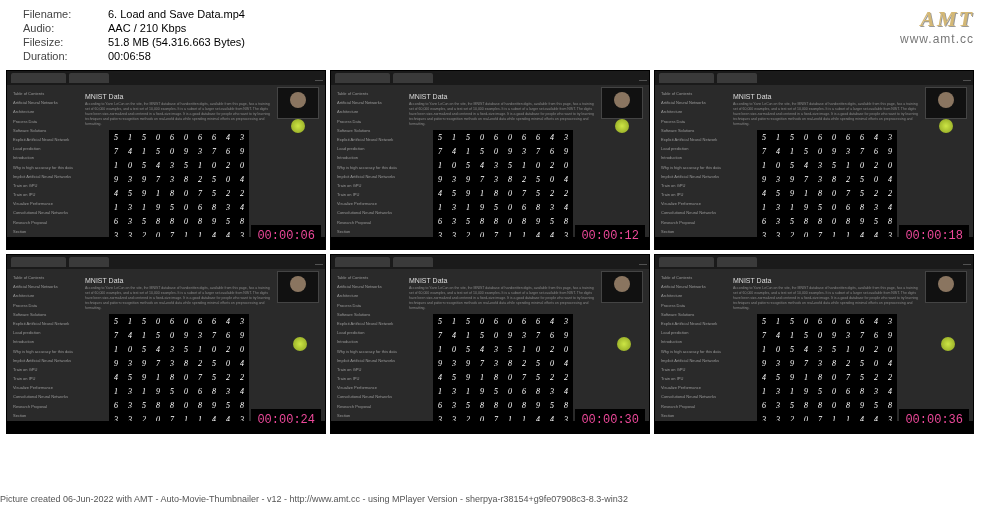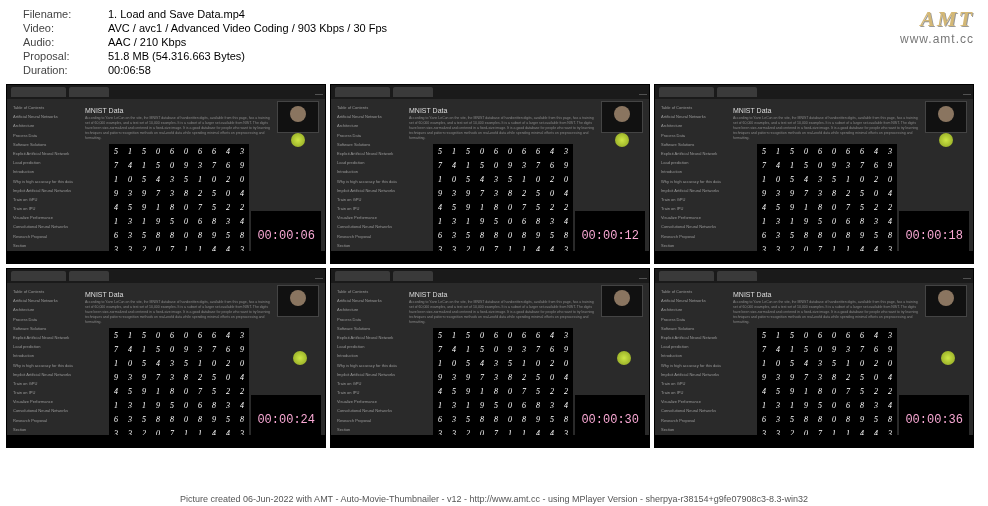--- a/index.html
+++ b/index.html
@@ -18,43 +18,39 @@
 .x-btn{width:6px;height:6px;margin-left:auto;color:#888;font-size:8px}
 .webcam{position:absolute;top:16px;right:6px;width:42px;height:32px;background:#111;border:1px solid #444}
 .webcam-face{width:16px;height:16px;background:#8a7560;border-radius:50%;margin:4px auto}
 .sidebar{position:absolute;left:4px;top:18px;width:68px;font-size:4px;color:#999;line-height:1.8}
 .sidebar-item{padding:1px 2px;white-space:nowrap;overflow:hidden}
 .content{position:absolute;left:78px;top:22px;right:52px}
 .content-title{font-size:7px;color:#ddd;margin-bottom:2px}
 .content-text{font-size:3.5px;color:#888;line-height:1.4;margin-bottom:3px}
 .digit-grid{width:140px;margin:4px auto 0;background:#000;display:grid;grid-template-columns:repeat(10,1fr);gap:0}
 .digit{width:14px;height:14px;background:#000;color:#fff;font-size:8px;display:flex;align-items:center;justify-content:center;font-style:italic;font-family:Georgia,serif}
-.timestamp{position:absolute;bottom:2px;right:4px;background:#000;color:#f9a8d4;font-size:12px;padding:18px 6px;font-family:"Courier New",monospace}
+.timestamp{position:absolute;bottom:2px;right:4px;background:#000;color:#ec4899;font-size:12px;padding:4px 6px;font-family:"Courier New",monospace}
 .yellow-dot{position:absolute;width:14px;height:14px;background:radial-gradient(circle,#cde645,#8aa020);border-radius:50%}
-.footer{position:absolute;bottom:2px;left:0;right:0;text-align:center;font-size:9px;color:#555;background:#fff}
+.footer{position:absolute;bottom:2px;left:0;right:0;text-align:left;font-size:9px;color:#555;background:#fff}
 .thumb-bottom{position:absolute;bottom:0;left:0;right:0;height:12px;background:#000}
 </style>
 </head>
 <body>
 
 <div class="header">
   <div class="meta-row">
       <span class="meta-label">Filename:</span>
-      <span class="meta-value">1. Load and Save Data.mp4</span>
-    </div>
-  <div class="meta-row">
-      <span class="meta-label">Video:</span>
-      <span class="meta-value">AVC / avc1 / Advanced Video Coding / 903 Kbps / 30 Fps</span>
+      <span class="meta-value">6. Load and Save Data.mp4</span>
     </div>
   <div class="meta-row">
       <span class="meta-label">Audio:</span>
       <span class="meta-value">AAC / 210 Kbps</span>
     </div>
   <div class="meta-row">
-      <span class="meta-label">Proposal:</span>
+      <span class="meta-label">Filesize:</span>
       <span class="meta-value">51.8 MB (54.316.663 Bytes)</span>
     </div>
   <div class="meta-row">
       <span class="meta-label">Duration:</span>
       <span class="meta-value">00:06:58</span>
     </div>
   <div class="logo">
     <div class="logo-txt">AMT</div>
     <div class="logo-url">www.amt.cc</div>
   </div>

